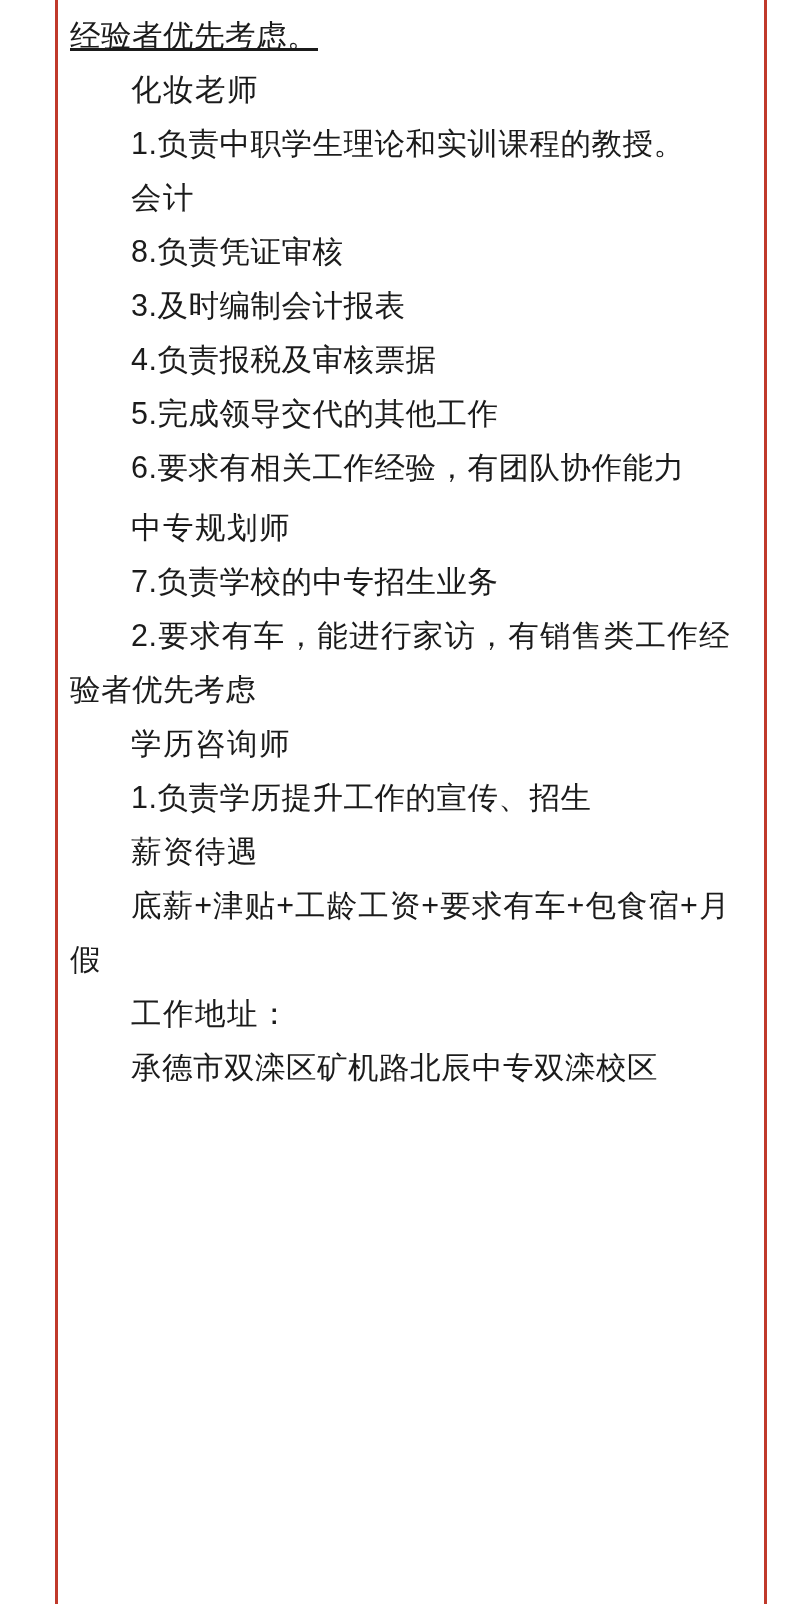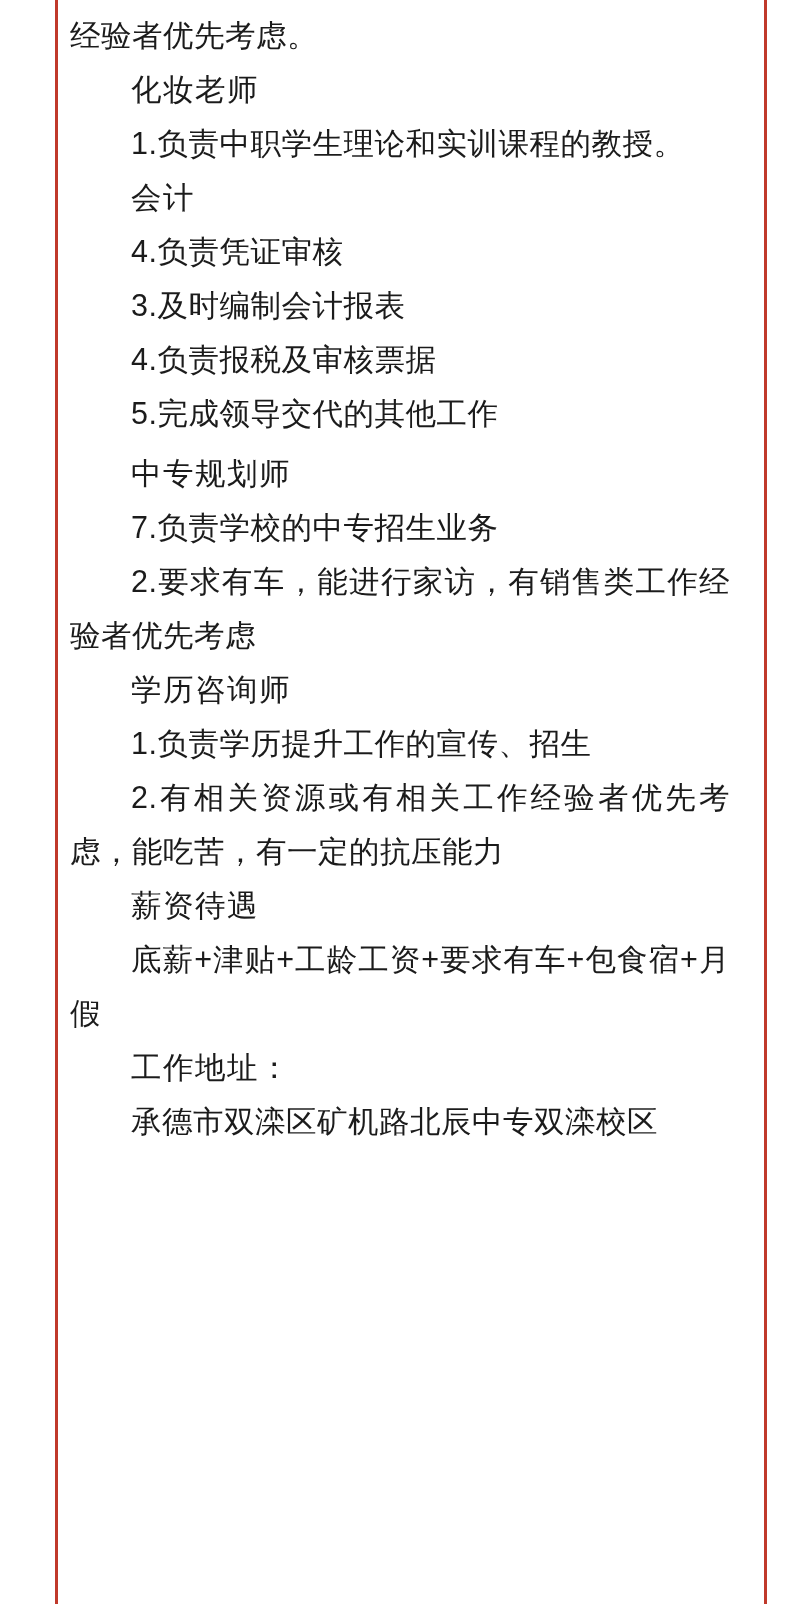--- a/index.html
+++ b/index.html
@@ -50,53 +50,54 @@
   p.indent {
     text-indent: 61px;
   }
   p.heading {
     font-weight: normal;
     text-indent: 61px;
     letter-spacing: 1.5px;
   }
   p.cont {
     text-indent: 0;
+    text-decoration: underline;
   }
   .spacer-sm { height: 6px; }
 </style>
 </head>
 <body>
 
 <div class="page">
 
   <div class="rule rule-left"></div>
   <div class="rule rule-right"></div>
 
   <div class="content">
 
     <p class="cont">经验者优先考虑。</p>
 
     <p class="heading">化妆老师</p>
     <p class="indent">1.负责中职学生理论和实训课程的教授。</p>
 
     <p class="heading">会计</p>
-    <p class="indent">4.负责凭证审核</p>
+    <p class="indent">8.负责凭证审核</p>
     <p class="indent">3.及时编制会计报表</p>
     <p class="indent">4.负责报税及审核票据</p>
     <p class="indent">5.完成领导交代的其他工作</p>
+    <p class="indent">6.要求有相关工作经验，有团队协作能力</p>
 
     <div class="spacer-sm"></div>
 
     <p class="heading">中专规划师</p>
     <p class="indent">7.负责学校的中专招生业务</p>
     <p class="indent">2.要求有车，能进行家访，有销售类工作经验者优先考虑</p>
 
     <p class="heading">学历咨询师</p>
     <p class="indent">1.负责学历提升工作的宣传、招生</p>
-    <p class="indent">2.有相关资源或有相关工作经验者优先考虑，能吃苦，有一定的抗压能力</p>
 
     <p class="heading">薪资待遇</p>
     <p class="indent">底薪+津贴+工龄工资+要求有车+包食宿+月假</p>
 
     <p class="heading">工作地址：</p>
     <p class="indent">承德市双滦区矿机路北辰中专双滦校区</p>
 
   </div>
 </div>
 

